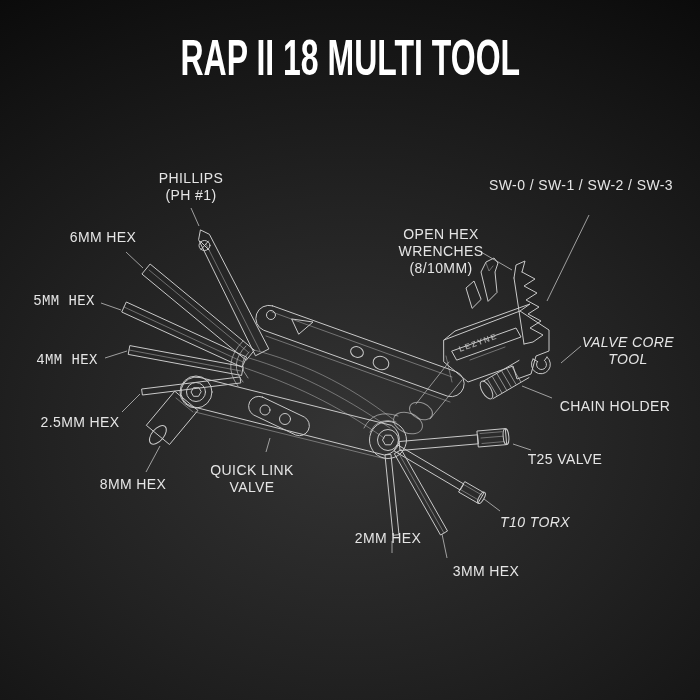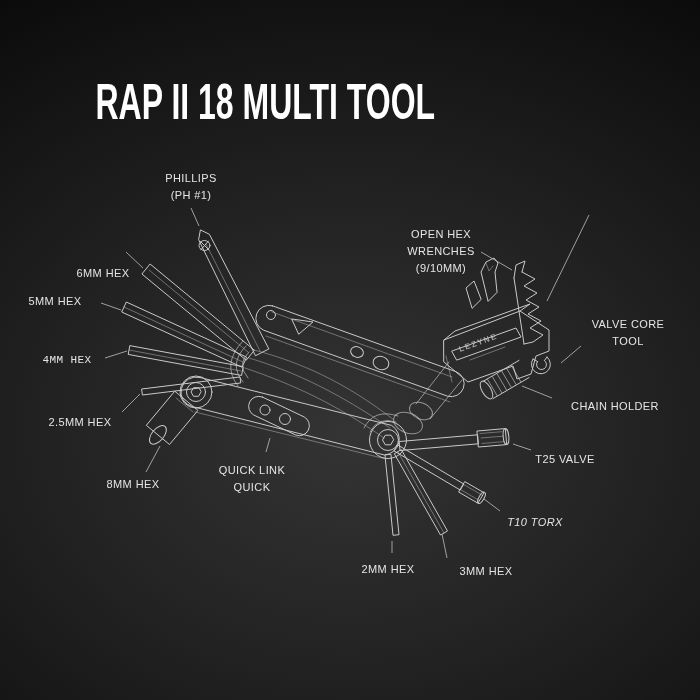--- a/index.html
+++ b/index.html
@@ -8,34 +8,34 @@
     --line-art:#c9c9c9; --leader:#b5b5b5;
   }
   html,body{margin:0;padding:0;}
   body{
     width:700px;height:700px;overflow:hidden;position:relative;
     background:radial-gradient(ellipse 95% 75% at 50% 62%,
       var(--bg-center,#343434) 0%, #222222 45%, #131313 80%, var(--bg-edge,#0a0a0a) 100%);
     font-family:"Liberation Sans", sans-serif;
   }
   .title-wrap{
-    position:absolute;left:0;top:33px;width:700px;z-index:3;margin-top:44px;
+    position:absolute;left:0;top:33px;width:700px;text-align:center;z-index:3;
   }
   .title{
     display:inline-block;
     font-family:"Liberation Sans", sans-serif;
     font-weight:700;font-size:50px;line-height:1;color:var(--title,#fff);
     letter-spacing:0px;transform:scaleX(0.64);transform-origin:50% 50%;
     white-space:nowrap;
   }
   .illustration{position:absolute;left:0;top:0;z-index:1;}
   .label{
     position:absolute;transform:translateX(-50%);z-index:2;
     text-align:center;white-space:nowrap;
-    font-size:11px;line-height:17px;letter-spacing:0.4px;
+    font-size:14px;line-height:17px;letter-spacing:0.4px;
     color:var(--text,#e5e5e5);
   }
   svg .art{stroke:var(--line-art,#c9c9c9);fill:none;stroke-width:1;stroke-linejoin:round;stroke-linecap:round;}
   svg .dim{stroke-opacity:0.45;}
   svg .mid{stroke-opacity:0.65;}
   svg .leader{stroke:var(--leader,#b5b5b5);stroke-width:1;fill:none;stroke-opacity:0.85;}
   svg .brand-text{
     font-family:"Liberation Sans", sans-serif;font-size:8px;font-weight:700;
     letter-spacing:1.5px;fill:var(--line-art,#c9c9c9);fill-opacity:0.75;stroke:none;
   }
@@ -196,70 +196,71 @@
     <path d="M392,541 L392,553"></path>
     <path d="M447,558 L442,534"></path>
   </g>
 </svg>
 
 <div class="label" style="left:191px;top:170px;">
   <div>PHILLIPS</div>
   <div>(PH #1)</div>
 </div>
 
-<div class="label" style="left:103px;top:229px;margin-top:36px;">
+<div class="label" style="left:103px;top:229px;">
   <div>6MM HEX</div>
 </div>
 
-<div class="label" style="left:55px;top:293px;">
+<div class="label" style="left:64px;top:293px;font-family:Liberation Mono, monospace;">
   <div>5MM HEX</div>
 </div>
 
 <div class="label" style="left:67px;top:352px;font-family:Liberation Mono, monospace;">
   <div>4MM HEX</div>
 </div>
 
 <div class="label" style="left:80px;top:414px;">
   <div>2.5MM HEX</div>
 </div>
 
 <div class="label" style="left:133px;top:476px;text-align:center;">
   <div>8MM HEX</div>
 </div>
 
 <div class="label" style="left:252px;top:462px;">
   <div>QUICK LINK</div>
-  <div>QUICK</div>
+  <div>VALVE</div>
 </div>
 
 <div class="label" style="left:581px;top:177px;">
+  <div>SW-0 / SW-1 / SW-2 / SW-3</div>
 </div>
 
 <div class="label" style="left:441px;top:226px;">
   <div>OPEN HEX</div>
   <div>WRENCHES</div>
-  <div>(9/10MM)</div>
-</div>
-
-<div class="label" style="left:628px;top:316px;">
+  <div>(8/10MM)</div>
+</div>
+
+<div class="label" style="left:628px;top:334px;font-style:italic;">
   <div>VALVE CORE</div>
   <div>TOOL</div>
 </div>
 
 <div class="label" style="left:615px;top:398px;">
   <div>CHAIN HOLDER</div>
 </div>
 
 <div class="label" style="left:565px;top:451px;">
   <div>T25 VALVE</div>
 </div>
 
 <div class="label" style="left:535px;top:514px;font-style:italic;">
   <div>T10 TORX</div>
 </div>
 
-<div class="label" style="left:388px;top:561px;">
+<div class="label" style="left:388px;top:530px;">
   <div>2MM HEX</div>
 </div>
 
 <div class="label" style="left:486px;top:563px;">
   <div>3MM HEX</div>
 </div>
 
 </body></html>

